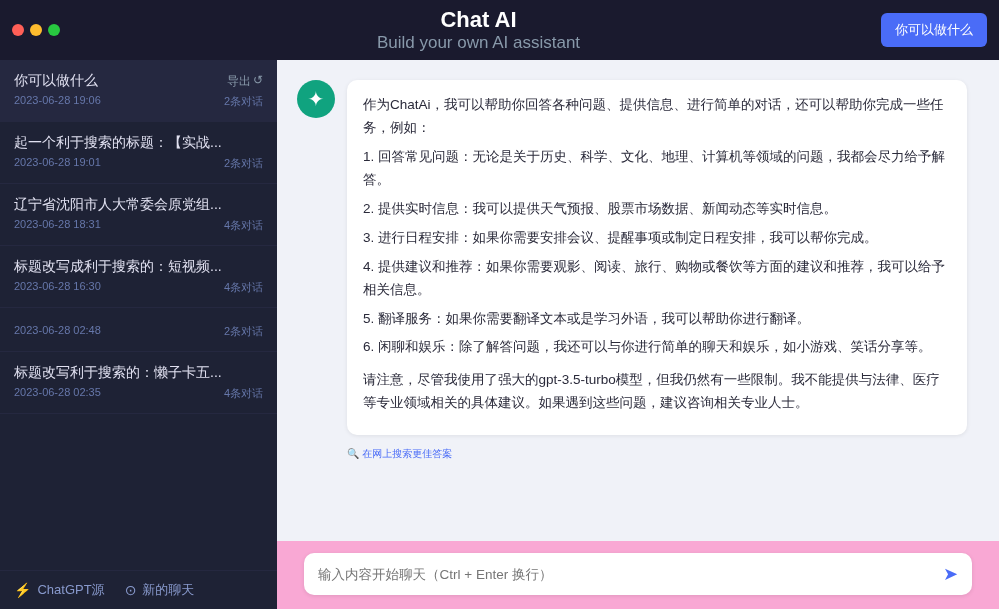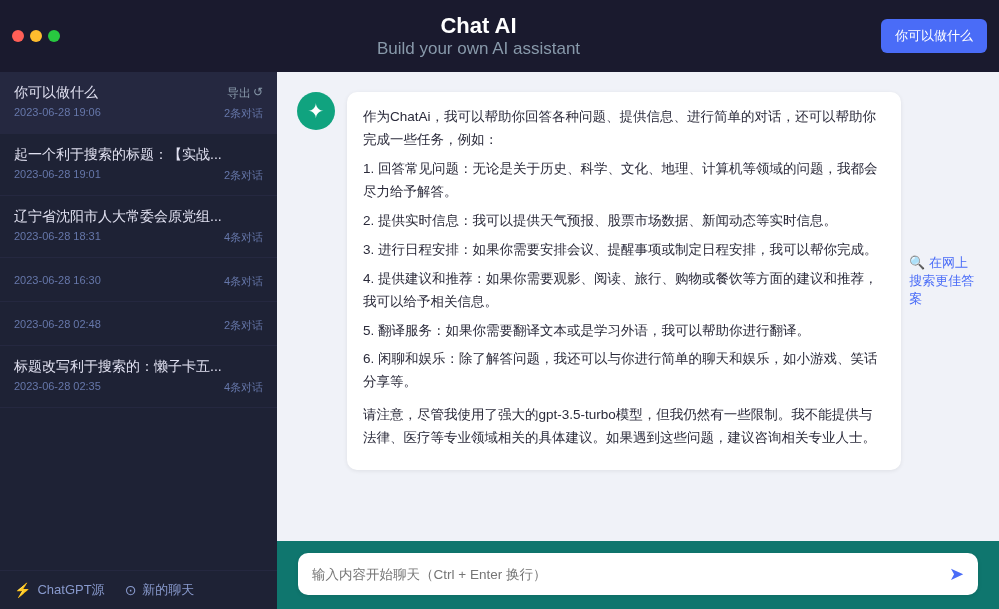--- a/index.html
+++ b/index.html
@@ -12,21 +12,21 @@
       display: flex;
       flex-direction: column;
     }
 
     
     .title-bar {
       background: #1a1a2e;
       display: flex;
       align-items: center;
       padding: 8px 12px;
-      height: 72px;
+      height: 60px;
       flex-shrink: 0;
     }
     .traffic-lights {
       display: flex;
       gap: 6px;
       margin-right: 16px;
     }
     .traffic-light {
       width: 12px;
       height: 12px;
@@ -188,32 +188,32 @@
       font-size: 13.5px;
       line-height: 1.7;
       box-shadow: 0 1px 4px rgba(0,0,0,0.08);
     }
     .message-bubble p { margin-bottom: 6px; }
     .message-bubble ol { padding-left: 0; list-style: none; }
     .message-bubble ol li { margin-bottom: 6px; }
 
     .search-link {
       color: #4a6cf7;
-      font-size: 13px;
+      font-size: 10px;
       cursor: pointer;
       display: flex;
       align-items: center;
       gap: 4px;
       padding: 4px 0;
     }
 
     
     .input-area {
-      background: #0f766e;
-      padding: 12px 21px 14px;
+      background: #f9a8d4;
+      padding: 12px 27px 14px;
       flex-shrink: 0;
     }
     .input-wrapper {
       background: white;
       border-radius: 10px;
       display: flex;
       align-items: center;
       padding: 10px 14px;
       box-shadow: 0 1px 4px rgba(0,0,0,0.1);
     }
@@ -284,20 +284,23 @@
       <div class="chat-item-title">
         <span class="chat-item-title-text">辽宁省沈阳市人大常委会原党组...</span>
       </div>
       <div class="chat-item-meta">
         <span class="chat-item-date">2023-06-28 18:31</span>
         <span class="chat-item-count">4条对话</span>
       </div>
     </div>
 
     <div class="chat-item">
+      <div class="chat-item-title">
+        <span class="chat-item-title-text">标题改写成利于搜索的：短视频...</span>
+      </div>
       <div class="chat-item-meta">
         <span class="chat-item-date">2023-06-28 16:30</span>
         <span class="chat-item-count">4条对话</span>
       </div>
     </div>
 
     <div class="chat-item">
       <div class="chat-item-meta">
         <span class="chat-item-date">2023-06-28 02:48</span>
         <span class="chat-item-count">2条对话</span>
@@ -328,21 +331,21 @@
     </div>
   </div>
 
   <div class="chat-area">
     <div class="messages-container">
 
       <div class="message-row">
         <div class="ai-avatar">
           <span class="ai-avatar-icon">✦</span>
         </div>
-        <div style="display:flex; flex-direction:row; gap:8px;justify-content:center;">
+        <div style="display:flex; flex-direction:column; gap:8px;justify-content:center;">
           <div class="message-bubble">
             <p>作为ChatAi，我可以帮助你回答各种问题、提供信息、进行简单的对话，还可以帮助你完成一些任务，例如：</p>
             <ol>
               <li>1. 回答常见问题：无论是关于历史、科学、文化、地理、计算机等领域的问题，我都会尽力给予解答。</li>
               <li>2. 提供实时信息：我可以提供天气预报、股票市场数据、新闻动态等实时信息。</li>
               <li>3. 进行日程安排：如果你需要安排会议、提醒事项或制定日程安排，我可以帮你完成。</li>
               <li>4. 提供建议和推荐：如果你需要观影、阅读、旅行、购物或餐饮等方面的建议和推荐，我可以给予相关信息。</li>
               <li>5. 翻译服务：如果你需要翻译文本或是学习外语，我可以帮助你进行翻译。</li>
               <li>6. 闲聊和娱乐：除了解答问题，我还可以与你进行简单的聊天和娱乐，如小游戏、笑话分享等。</li>
             </ol>

